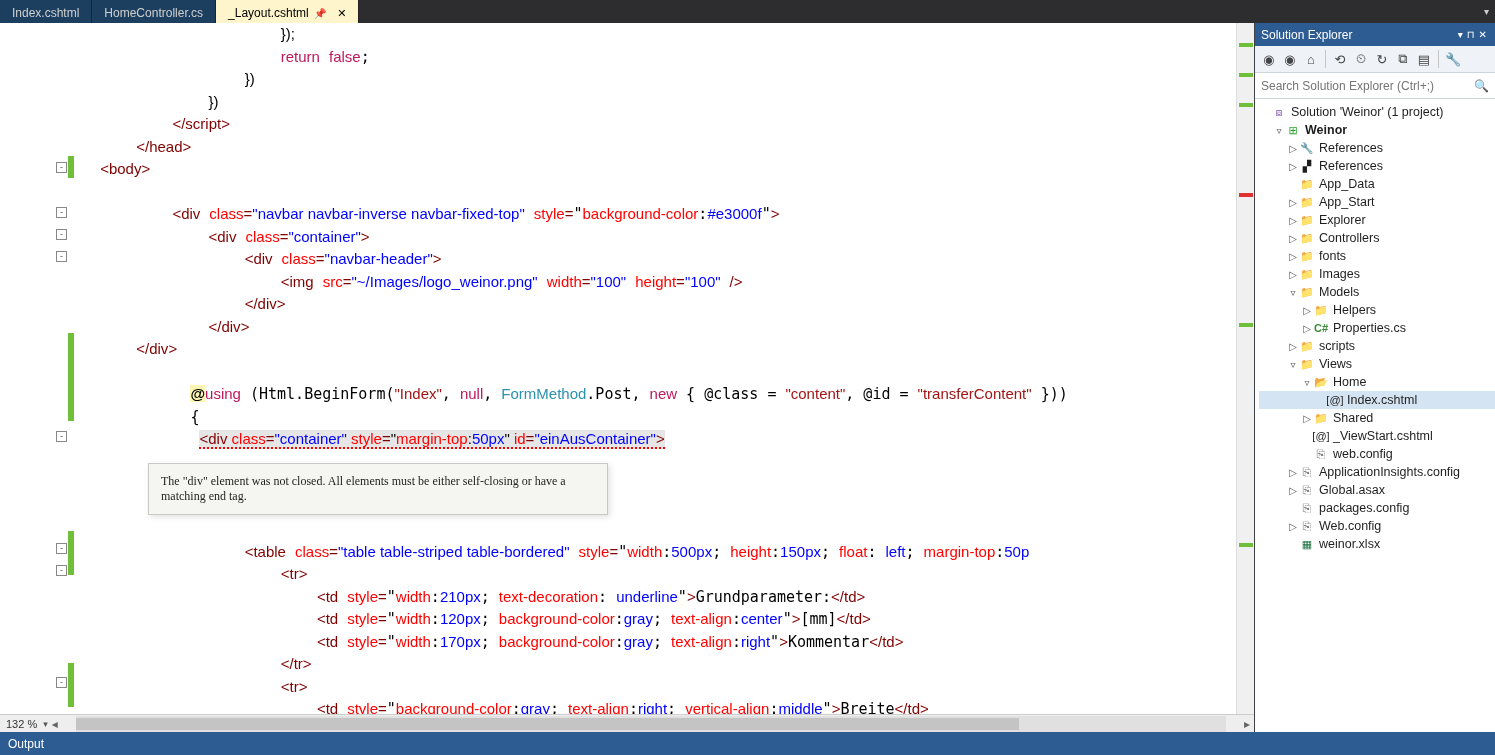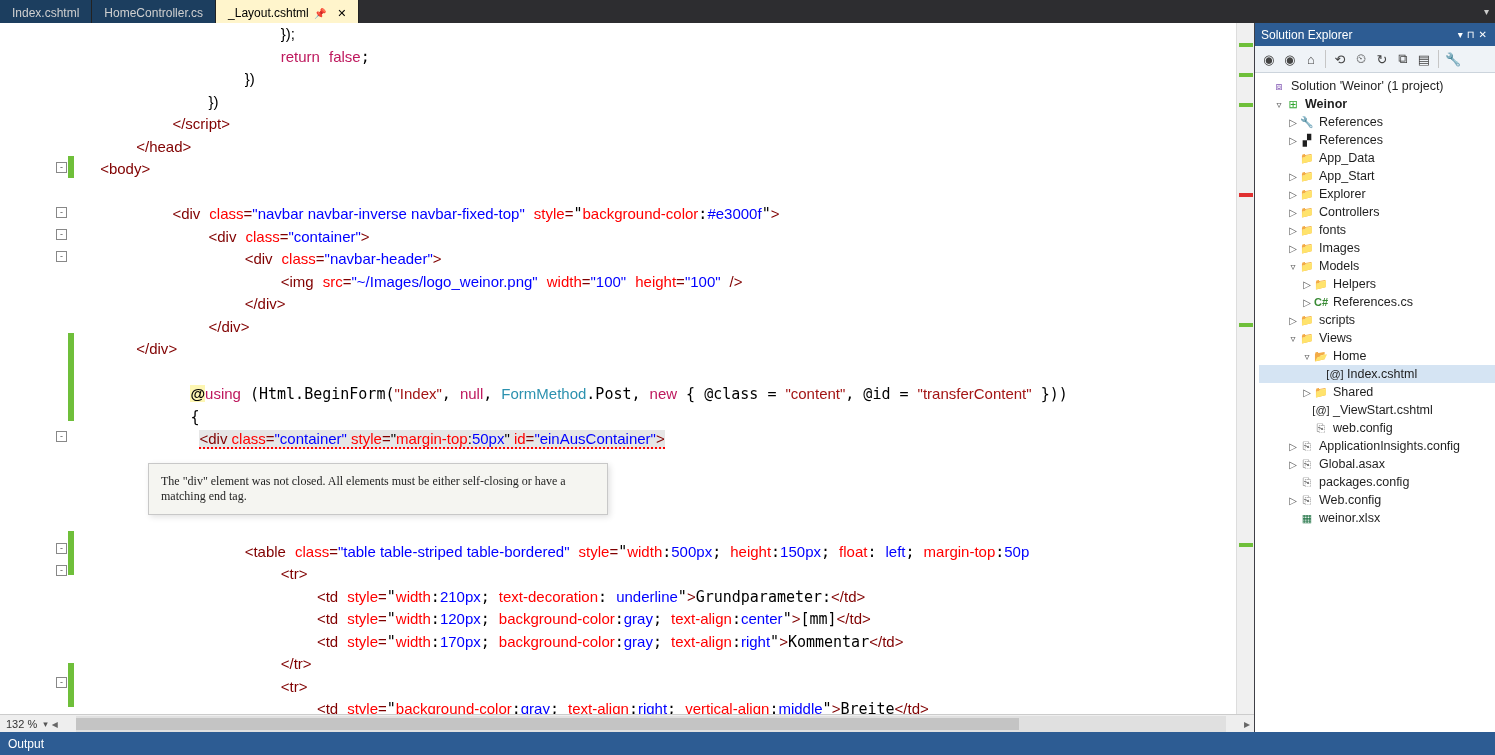--- a/index.html
+++ b/index.html
@@ -176,20 +176,24 @@
       <span>⌂</span>
       <span class="sep"></span>
       <span>⟲</span>
       <span>⏲</span>
       <span>↻</span>
       <span>⧉</span>
       <span>▤</span>
       <span class="sep"></span>
       <span>🔧</span>
     </div>
+    <div class="se-search">
+      <input placeholder="Search Solution Explorer (Ctrl+;)" style="">
+      <span style="font-size:12px;">🔍</span>
+    </div>
     <div class="tree" id="tree">
       <div class="row">
         <span class="tw"></span>
         <span class="ico" style="color:#8055b3;">⧈</span>
         <span>Solution 'Weinor' (1 project)</span>
       </div>
       <div class="row ind1">
         <span class="tw">▿</span>
         <span class="ico" style="color:#2fa52f;">⊞</span>
         <span class="bold">Weinor</span>
@@ -241,21 +245,21 @@
           <span>Models</span>
         </div>
         <div class="row ind3">
           <span class="tw">▷</span>
           <span class="ico folder">📁</span>
           <span>Helpers</span>
         </div>
         <div class="row ind3">
           <span class="tw">▷</span>
           <span class="ico csfile">C#</span>
-          <span>References.cs</span>
+          <span>Properties.cs</span>
         </div>
         <div class="row ind2">
           <span class="tw">▷</span>
           <span class="ico folder">📁</span>
           <span>scripts</span>
         </div>
         <div class="row ind2">
           <span class="tw">▿</span>
           <span class="ico folder">📁</span>
           <span>Views</span>

